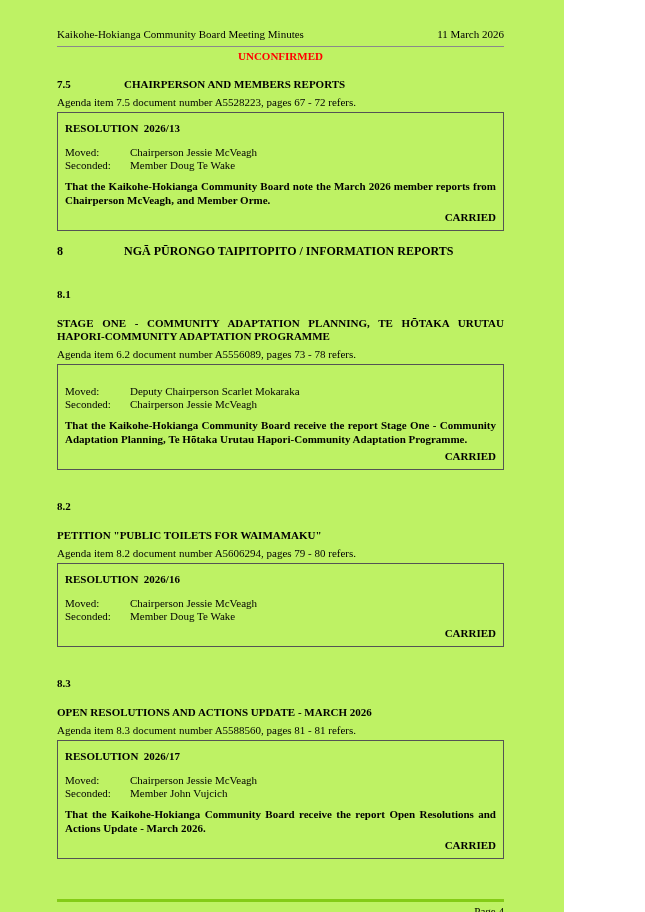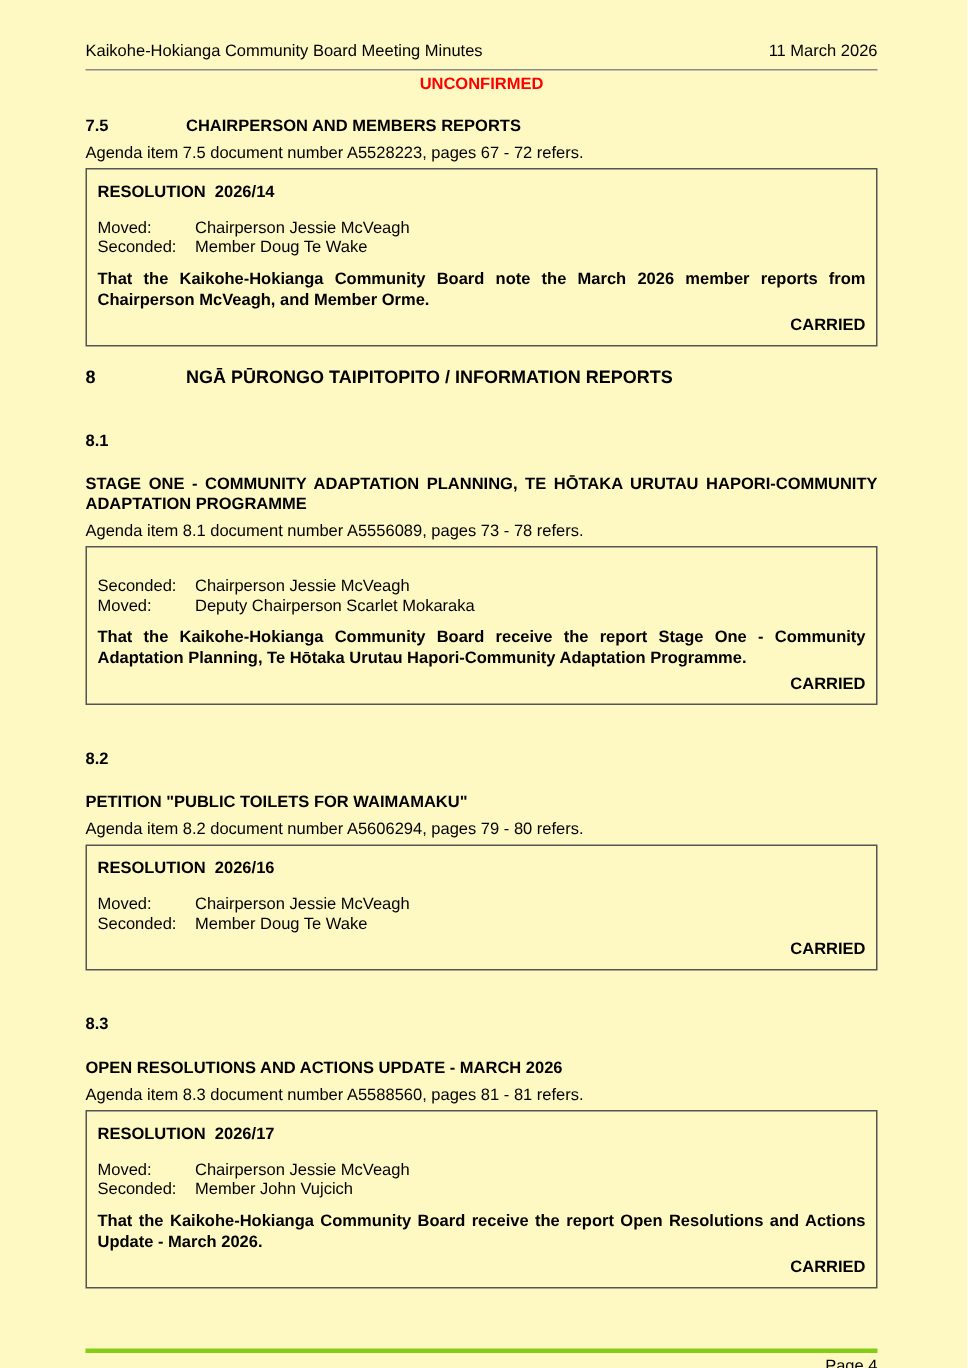--- a/index.html
+++ b/index.html
@@ -1,19 +1,19 @@
 <!DOCTYPE html>
 <html><head>
 <meta charset="utf-8">
 <style>
   * { margin: 0; padding: 0; box-sizing: border-box; }
   html, body { background: #ffffff; }
   .page {
-    width: 645px; height: 912px; background: #fef9c3; color: #000000;
-    font-family: Liberation Sans, sans-serif; font-size: 11px; line-height: 13px;
+    width: 564px; height: 912px; background: #bef264; color: #000000;
+    font-family: Liberation Serif, serif; font-size: 11px; line-height: 13px;
     padding: 28px 60px 0 57px; position: relative; overflow: hidden;
   }
   .header-row {
     display: flex; justify-content: space-between; align-items: flex-end;
     border-bottom: 1px solid #8a8a8a; padding-bottom: 5px;
   }
   .status {
     text-align: center; font-weight: bold; color: #ff0000; margin-top: 3px;
   }
   .sec { display: flex; font-weight: bold; gap: 16px; }
@@ -49,21 +49,21 @@
     <span>11 March 2026</span>
   </div>
   <div class="status">UNCONFIRMED</div>
 
   <div class="sec mt-first">
     <span class="num">7.5</span>
     <span class="ttl">CHAIRPERSON AND MEMBERS REPORTS</span>
   </div>
   <div class="agenda">Agenda item 7.5 document number A5528223, pages 67 - 72 refers.</div>
   <div class="resbox">
-    <div class="res-h">RESOLUTION  2026/14</div>
+    <div class="res-h">RESOLUTION  2026/13</div>
     <div class="movers">
       <div>
         <span class="lbl">Moved:</span><span>Chairperson Jessie McVeagh</span>
       </div>
       <div>
         <span class="lbl">Seconded:</span><span>Member Doug Te Wake</span>
       </div>
     </div>
     <div class="motion">That the Kaikohe-Hokianga Community Board note the March 2026 member reports from Chairperson McVeagh, and Member Orme.</div>
     <div class="outcome">CARRIED</div>
@@ -71,28 +71,28 @@
 
   <div class="sec sec-l1 mt-sec8">
     <span class="num">8</span>
     <span class="ttl">NGĀ PŪRONGO TAIPITOPITO / INFORMATION REPORTS</span>
   </div>
 
   <div class="sec mt-big">
     <span class="num">8.1</span>
     <span class="ttl">STAGE ONE - COMMUNITY ADAPTATION PLANNING, TE HŌTAKA URUTAU HAPORI-COMMUNITY ADAPTATION PROGRAMME</span>
   </div>
-  <div class="agenda">Agenda item 8.1 document number A5556089, pages 73 - 78 refers.</div>
+  <div class="agenda">Agenda item 6.2 document number A5556089, pages 73 - 78 refers.</div>
   <div class="resbox">
     <div class="movers">
       <div>
-        <span class="lbl">Seconded:</span><span>Chairperson Jessie McVeagh</span>
+        <span class="lbl">Moved:</span><span>Deputy Chairperson Scarlet Mokaraka</span>
       </div>
       <div>
-        <span class="lbl">Moved:</span><span>Deputy Chairperson Scarlet Mokaraka</span>
+        <span class="lbl">Seconded:</span><span>Chairperson Jessie McVeagh</span>
       </div>
     </div>
     <div class="motion">That the Kaikohe-Hokianga Community Board receive the report Stage One - Community Adaptation Planning, Te Hōtaka Urutau Hapori-Community Adaptation Programme.</div>
     <div class="outcome">CARRIED</div>
   </div>
 
   <div class="sec mt-big">
     <span class="num">8.2</span>
     <span class="ttl">PETITION "PUBLIC TOILETS FOR WAIMAMAKU"</span>
   </div>

